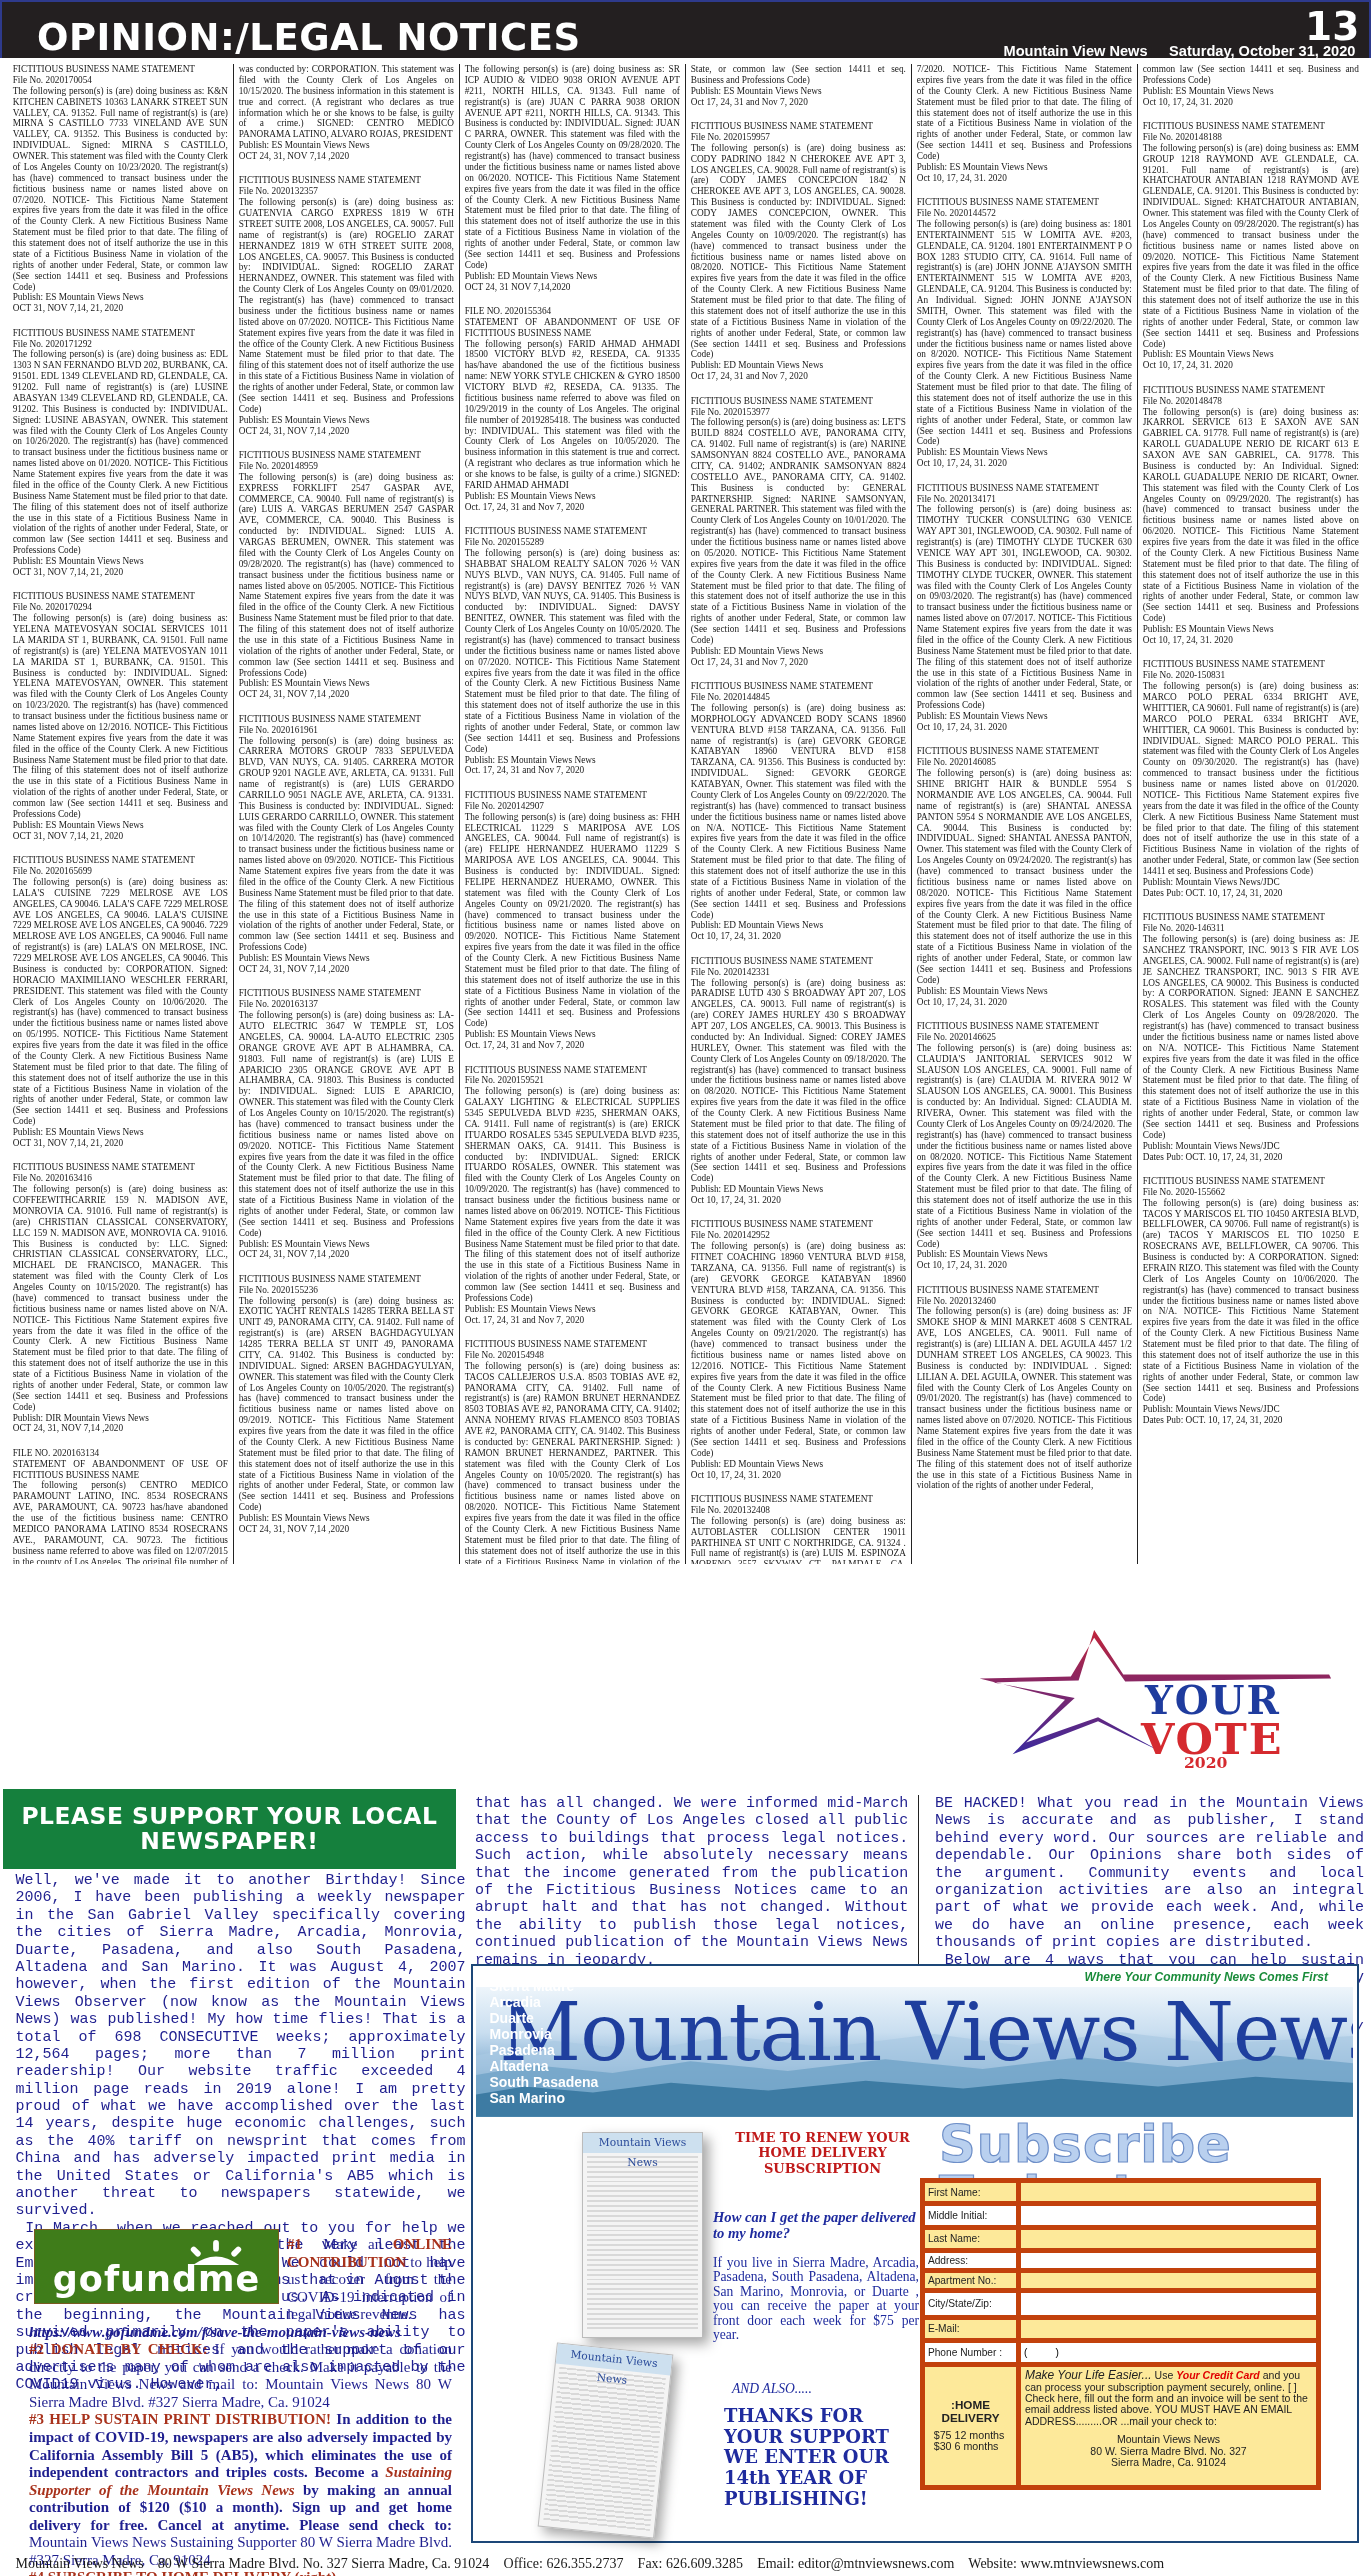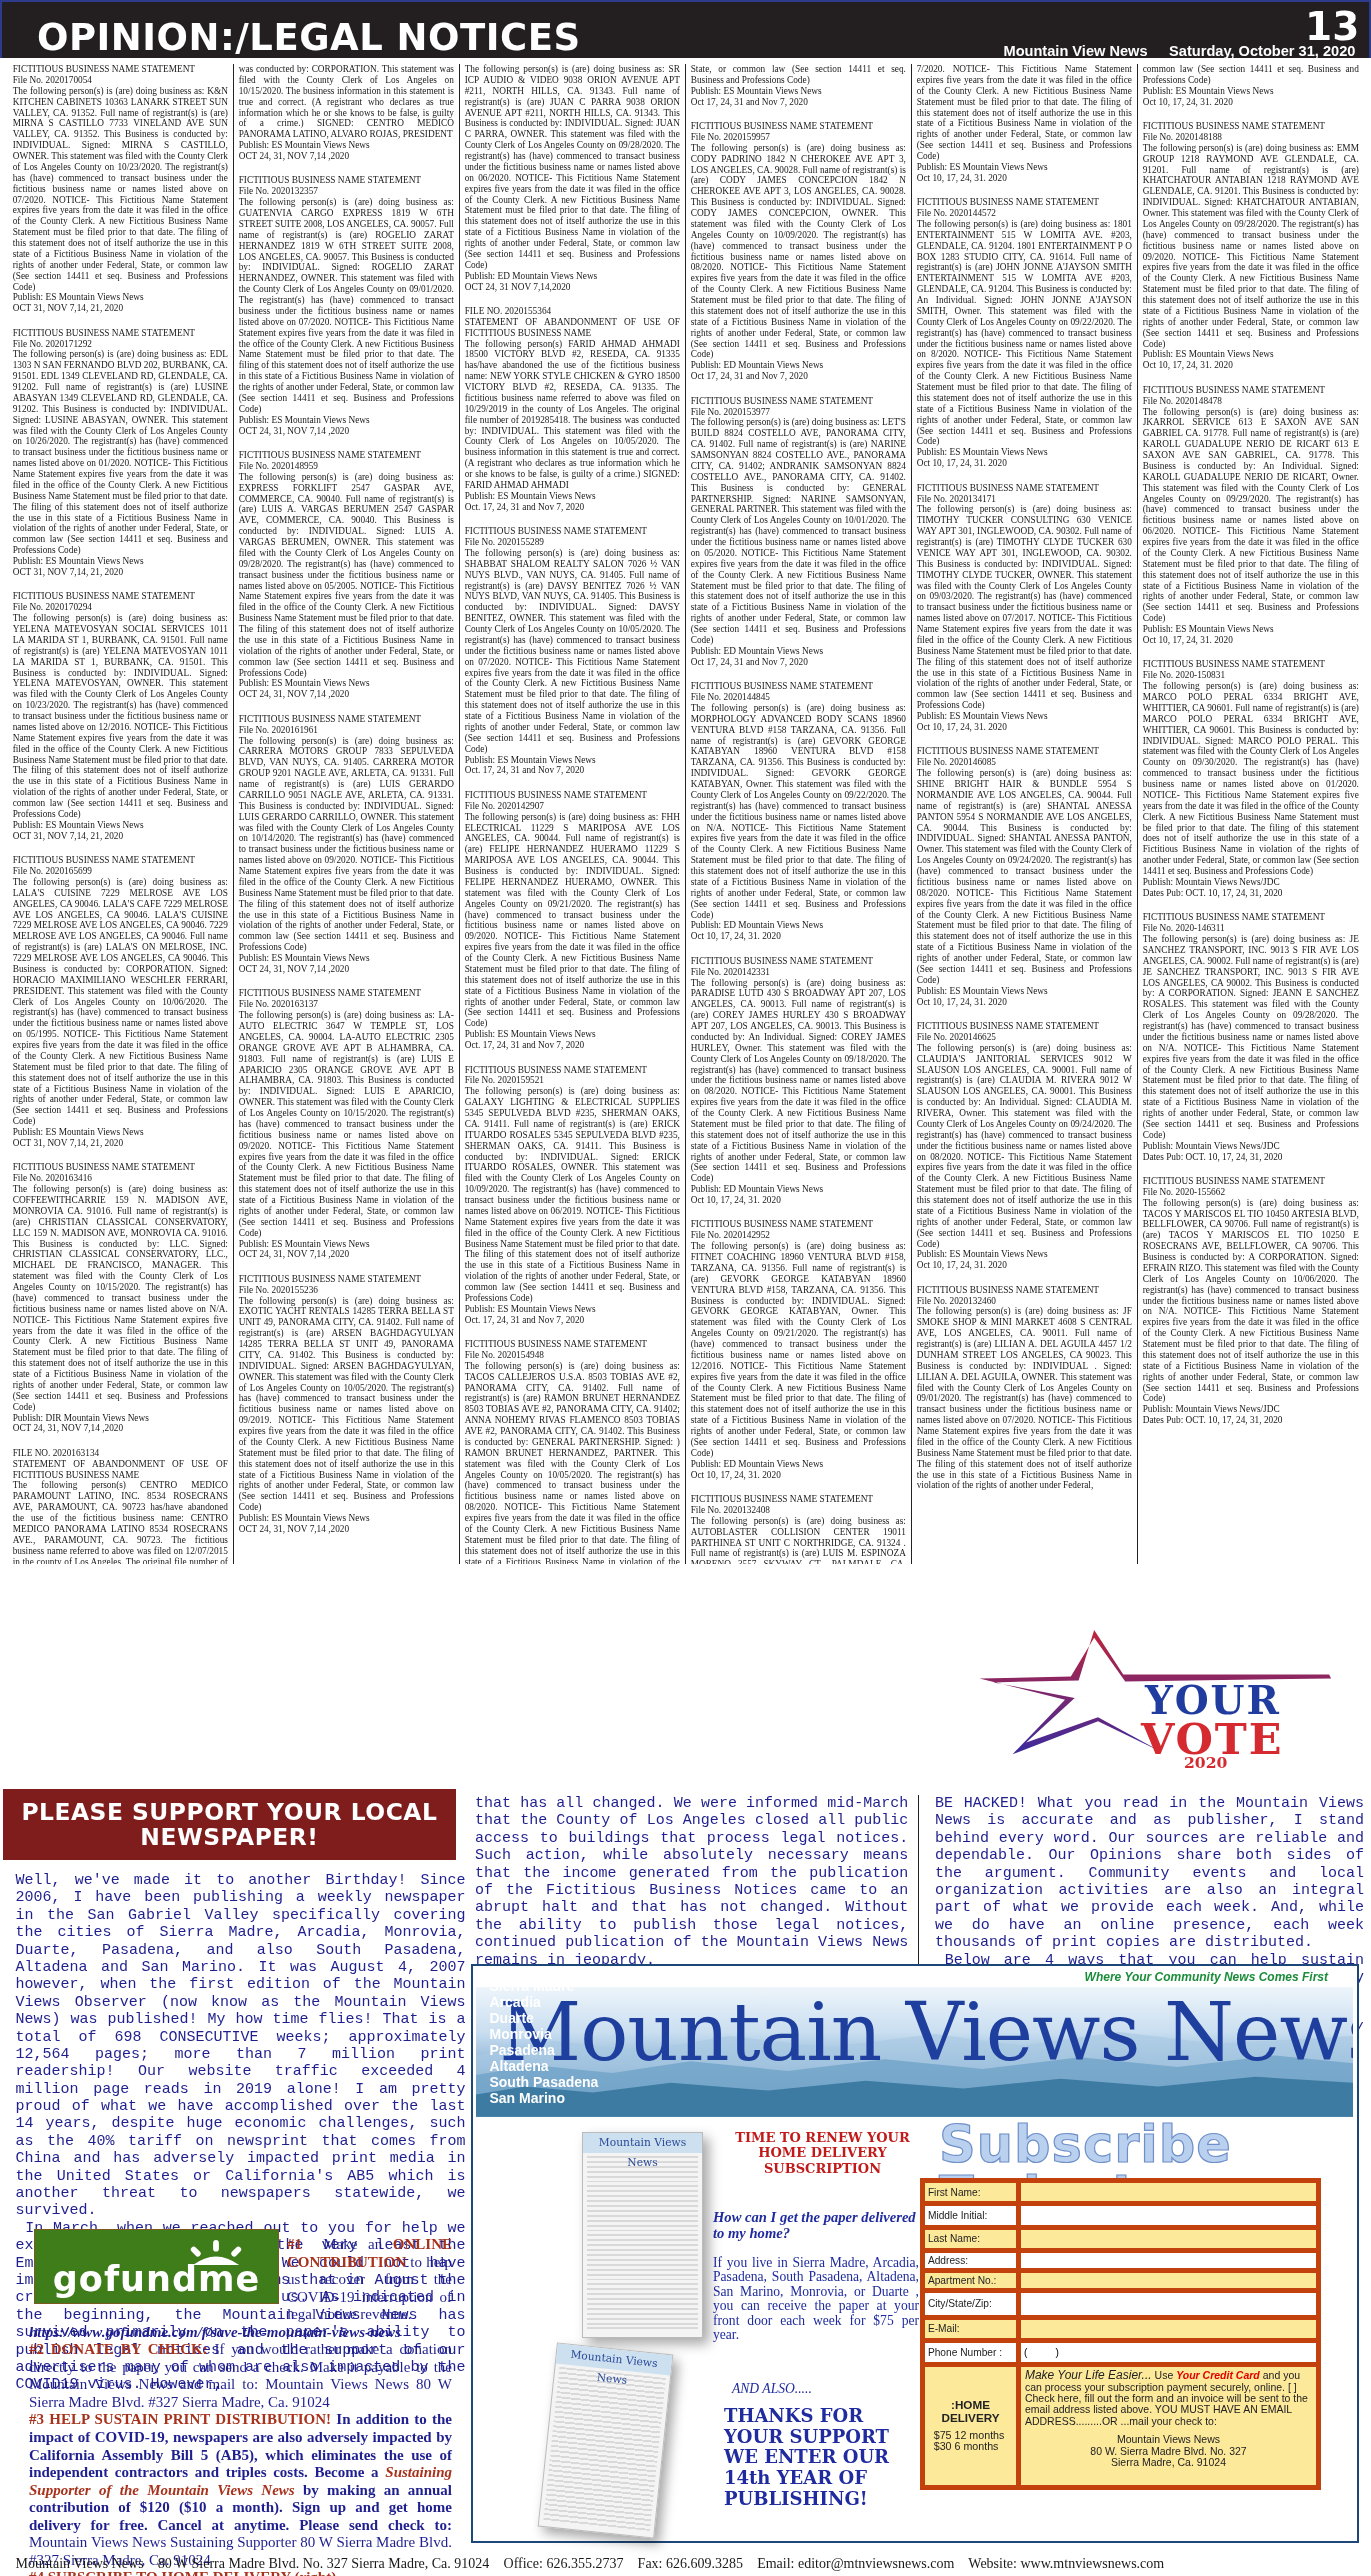--- a/index.html
+++ b/index.html
@@ -14,21 +14,21 @@
   .masthead .issue-line span { margin-left: 17.5px; }
 
   
   .legal { position: absolute; left: 7.8px; top: 64px; width: 1356px; height: 1500px; display: flex; }
   .col { flex: 0 0 226px; padding: 0 4.9px; border-right: 1.9px solid #222; font-size: 9.3px; line-height: 1.17; text-align: justify; overflow: hidden; height: 100%; }
   .col:last-child { border-right: none; }
   .notice { margin-bottom: 13.6px; }
   .notice .nh { display: block; }
 
   
-  .support-banner { position: absolute; left: 2.9px; top: 1789px; width: 453px; height: 71px; background: #7f1d1d; display: flex; align-items: center; justify-content: center; text-align: center; }
+  .support-banner { position: absolute; left: 2.9px; top: 1789px; width: 453px; height: 80px; background: #15803d; display: flex; align-items: center; justify-content: center; text-align: center; }
   .support-banner h2 { font-family: "DejaVu Sans", sans-serif; color: #ffffff; font-size: 23.4px; line-height: 1.05; font-weight: bold; letter-spacing: 0.5px; }
 
   .letter { color: #1f1f8f; font-family: Liberation Mono, monospace; font-size: 15px; line-height: 1.16; text-align: justify; }
   .letter p { margin-bottom: 0; }
   .letter-col1 { position: absolute; left: 15.6px; top: 1872px; width: 450px; }
   .letter-col2 { position: absolute; left: 475px; top: 1795px; width: 444px; border-right: 1.9px solid #222; padding-right: 9.7px; }
   .letter-col3 { position: absolute; left: 935px; top: 1795px; width: 429px; }
   .indent { text-indent: 9.7px; }
 
   

